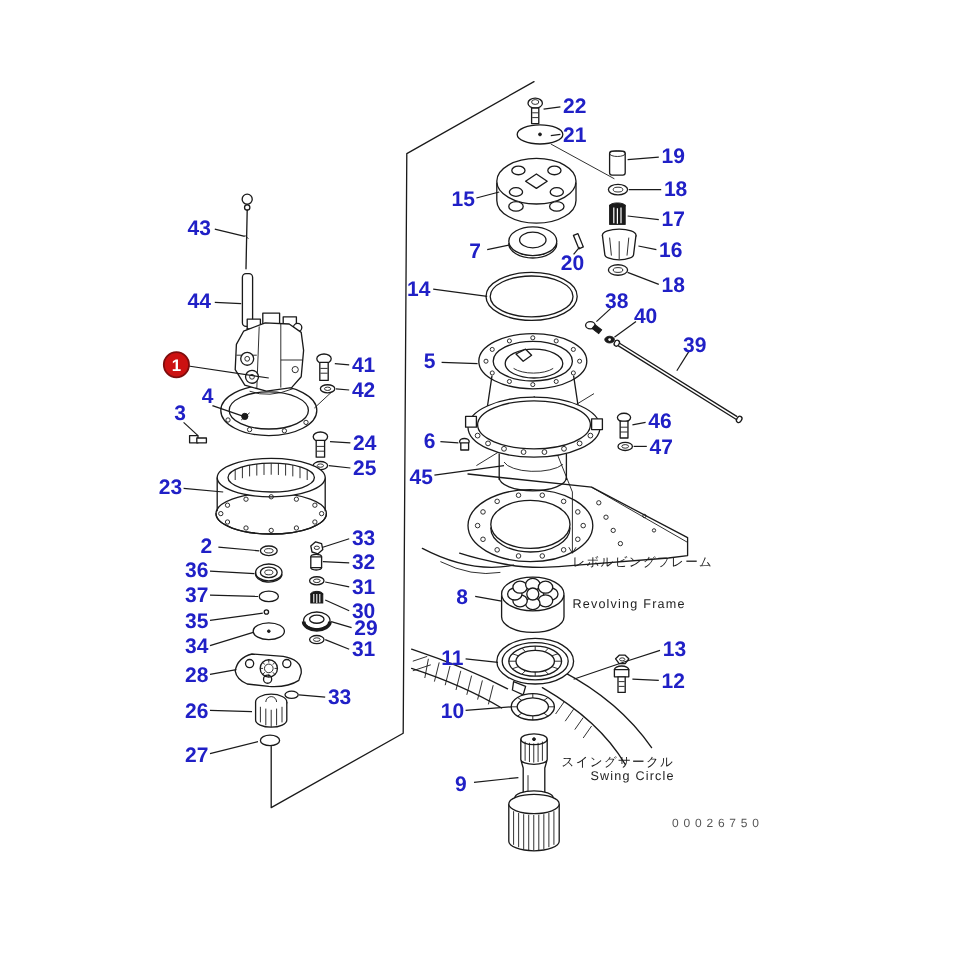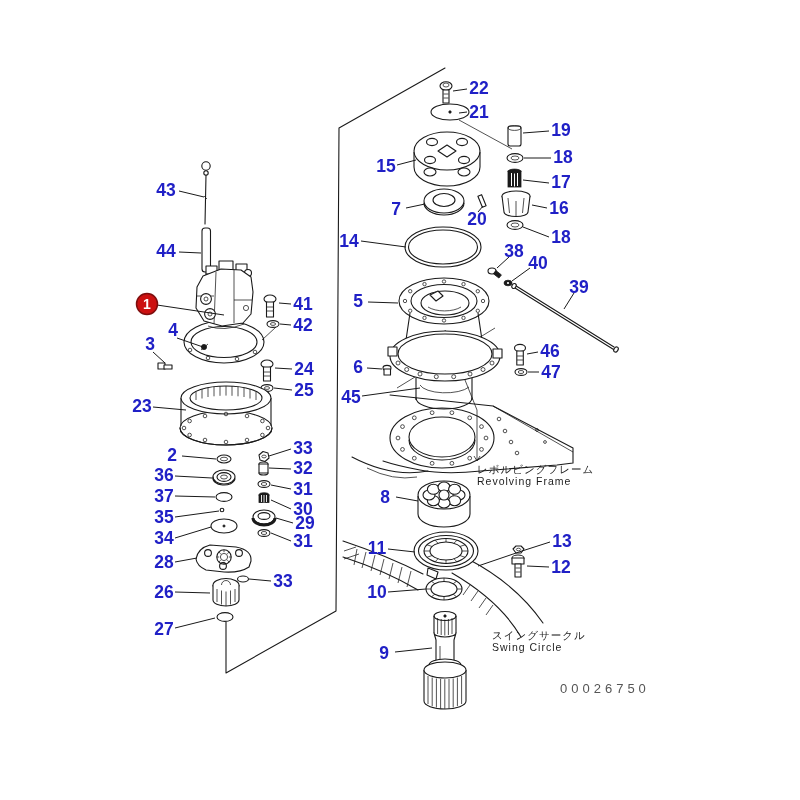--- a/index.html
+++ b/index.html
@@ -5,21 +5,21 @@
   html,body{margin:0;padding:0;background:#fff;}
   #stage{position:relative;width:800px;height:800px;background:#ffffff;overflow:hidden;
          font-family:"Liberation Sans",sans-serif;}
   svg{position:absolute;left:0;top:0;}
   .ln{stroke:#1a1a1a;fill:none;stroke-width:1.1;stroke-linecap:round;stroke-linejoin:round;}
   .lnw{stroke:#1a1a1a;fill:#ffffff;stroke-width:1.1;stroke-linejoin:round;}
   .thin{stroke:#1a1a1a;fill:none;stroke-width:.75;}
   .dark{fill:#1a1a1a;stroke:#1a1a1a;stroke-width:.8;}
   .anno{position:absolute;white-space:nowrap;color:#1c1c1c;font-size:10.5px;
         letter-spacing:1px;line-height:12px;}
-  .figno{position:absolute;white-space:nowrap;color:#555;font-size:13px;letter-spacing:4px;}
+  .figno{position:absolute;white-space:nowrap;color:#555;font-size:10px;letter-spacing:4px;}
 </style>
 </head>
 <body>
 
 <div id="stage">
 
 <svg width="800" height="800" viewBox="0 0 800 800">
 
   <g>
     <polyline class="ln" points="445,68 339,128 336,611 226,673 226,622"></polyline>
@@ -566,18 +566,18 @@
         <polyline points="549,567 527,566" fill="none" stroke="#1a1a1a" stroke-width="1"></polyline>
         <text x="561" y="567" text-anchor="middle" dominant-baseline="central" font-family="&quot;Liberation Sans&quot;, sans-serif" font-weight="700" font-size="17.5" fill="#2020c6">12</text>
         <polyline points="388,592 426,589" fill="none" stroke="#1a1a1a" stroke-width="1"></polyline>
         <text x="377" y="592" text-anchor="middle" dominant-baseline="central" font-family="&quot;Liberation Sans&quot;, sans-serif" font-weight="700" font-size="17.5" fill="#2020c6">10</text>
         <polyline points="395,652 432,648" fill="none" stroke="#1a1a1a" stroke-width="1"></polyline>
         <text x="384" y="653" text-anchor="middle" dominant-baseline="central" font-family="&quot;Liberation Sans&quot;, sans-serif" font-weight="700" font-size="17.5" fill="#2020c6">9</text>
       </g>
 </svg>
 
 <div class="anno" style="left:477px;top:463px;">レボルビングフレーム</div>
-<div class="anno" style="left:477px;top:475px;">Revolving Frame</div>
-<div class="anno" style="left:492px;top:629px;">スイングサークル</div>
+<div class="anno" style="left:477px;top:498px;">Revolving Frame</div>
+<div class="anno" style="left:468px;top:629px;">スイングサークル</div>
 <div class="anno" style="left:468px;top:641px;margin-left:24px;">Swing Circle</div>
 <div class="figno" style="left:560px;top:681px;">00026750</div>
 
 </div>
 
 </body></html>

